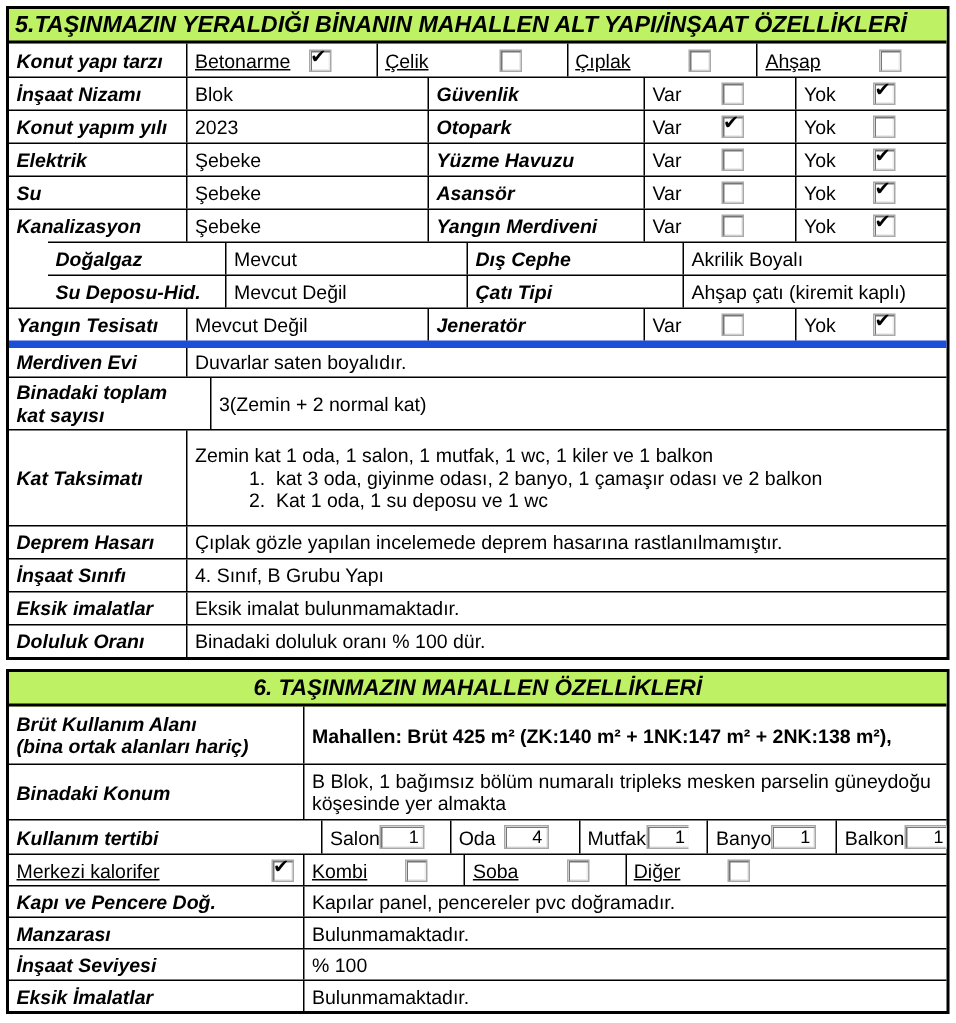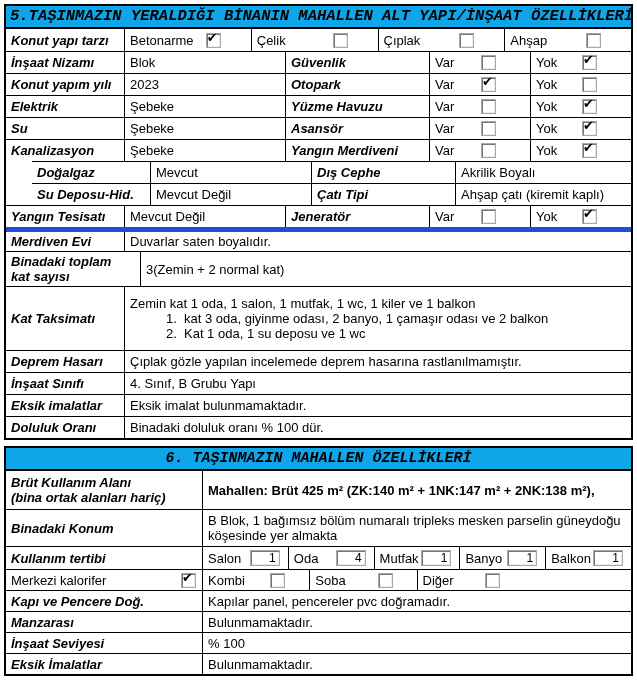--- a/index.html
+++ b/index.html
@@ -6,26 +6,26 @@
   body{
     width:637px;
     font-family:"Liberation Sans","DejaVu Sans",sans-serif;
     color:#000;
     -webkit-font-smoothing:antialiased;
   }
   .page{padding:4px 4px 2px 4px;box-sizing:border-box;width:637px;}
   .tbl{border:2px solid #000;font-size:13px;line-height:15px;box-sizing:border-box;}
   .tbl + .tbl{margin-top:6px;}
   .ttl{
-    background:#0ea5e9;
+    background:#bef264;
     border-bottom:2px solid #000;
     font-weight:bold;font-style:italic;
     font-size:15.5px;line-height:17px;
     padding:2px 4px;
-    white-space:nowrap;overflow:hidden;font-family:Liberation Mono, monospace;
+    white-space:nowrap;overflow:hidden;
   }
   .t2 .ttl{text-align:center;font-size:15px;}
   .rows .row{display:grid;box-sizing:border-box;}
   .rows .row + .row{border-top:1px solid #000;}
   .rows .row.thick{border-top:5px solid #1d4ed8;}
   .row{min-height:22px;}
   .t2 .row{min-height:21px;}
   .c{
     border-left:1px solid #000;
     padding:2px 5px;
@@ -38,25 +38,25 @@
   .col{flex-direction:column;align-items:flex-start;justify-content:center;}
   .bold{font-weight:bold;}
 
   
   .t1 .r-opts {grid-template-columns:118px repeat(4,1fr);}
   .t1 .r-split{grid-template-columns:118px 161px 144px 101px 1fr;}
   .t1 .r-wide {grid-template-columns:118px 161px 144px 1fr;margin-left:26px;}
   .t1 .r-full {grid-template-columns:118px 1fr;}
   
   .t2 .r-full {grid-template-columns:196px 1fr;}
-  .t2 .r-five {grid-template-columns:196px repeat(5,1fr);}
+  .t2 .r-five {grid-template-columns:196px repeat(5,1fr);gap:12px;}
   .t2 .r-four {grid-template-columns:196px repeat(4,1fr);}
 
   
-  .opt{justify-content:space-between;padding-right:30px;}
+  .opt{justify-content:space-between;padding-right:30px;text-decoration:underline;}
   .opt.tight{padding-right:6px;text-align:right;}
   .opt.mid{padding-right:24px;}
   
   .vy .vylab{width:46px;flex:none;}
   
   .fld{justify-content:space-between;padding-right:8px;}
 
   
   .cb{
     width:13px;height:13px;flex:none;

